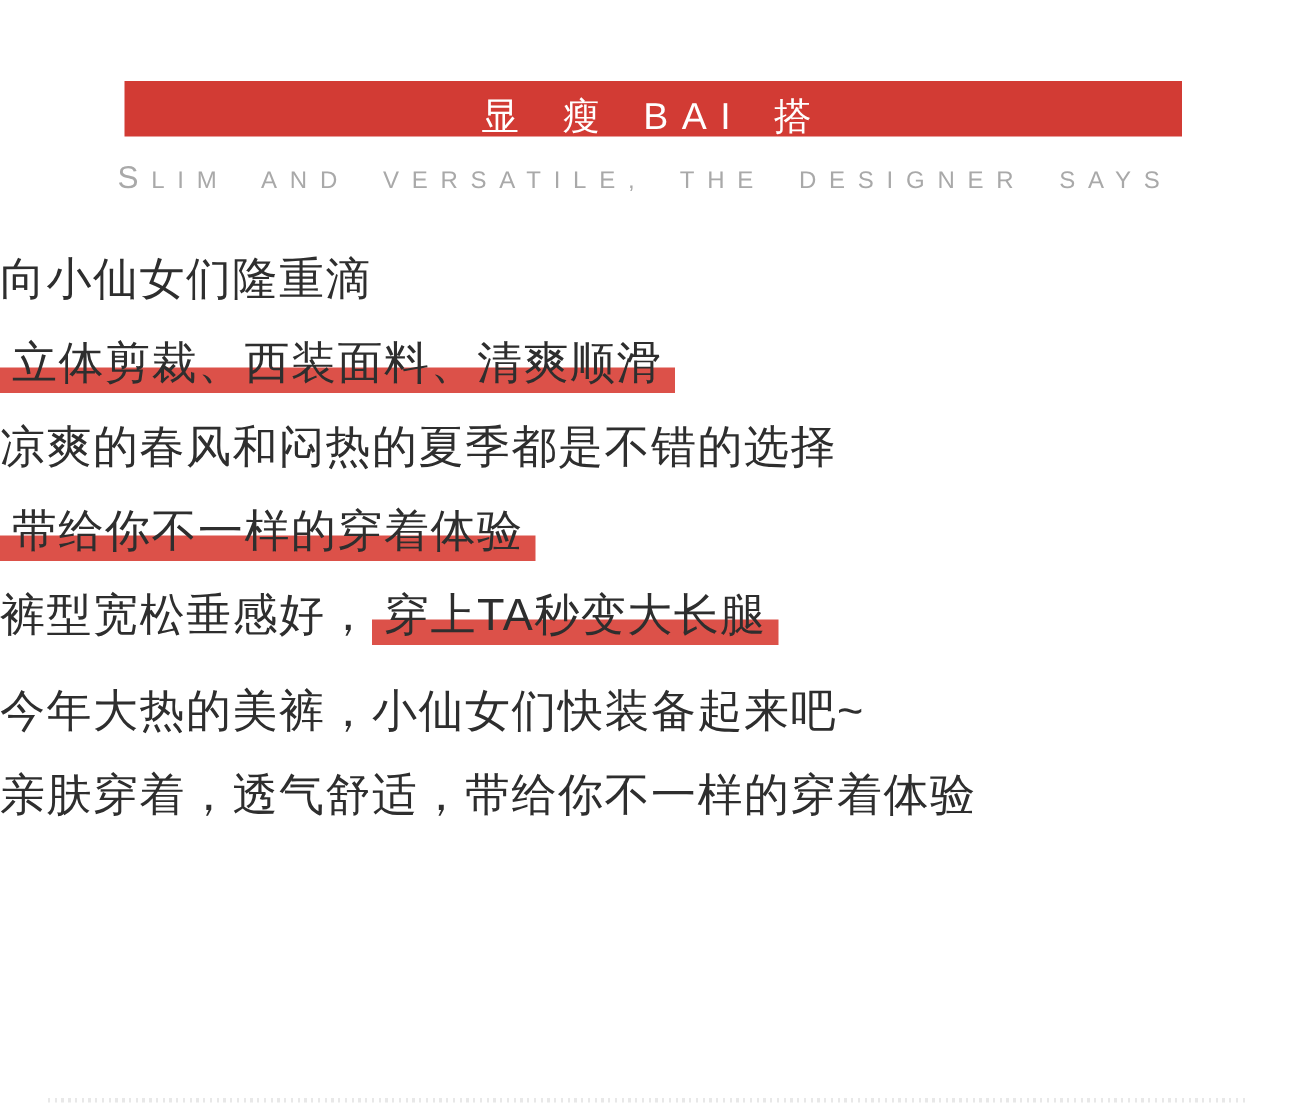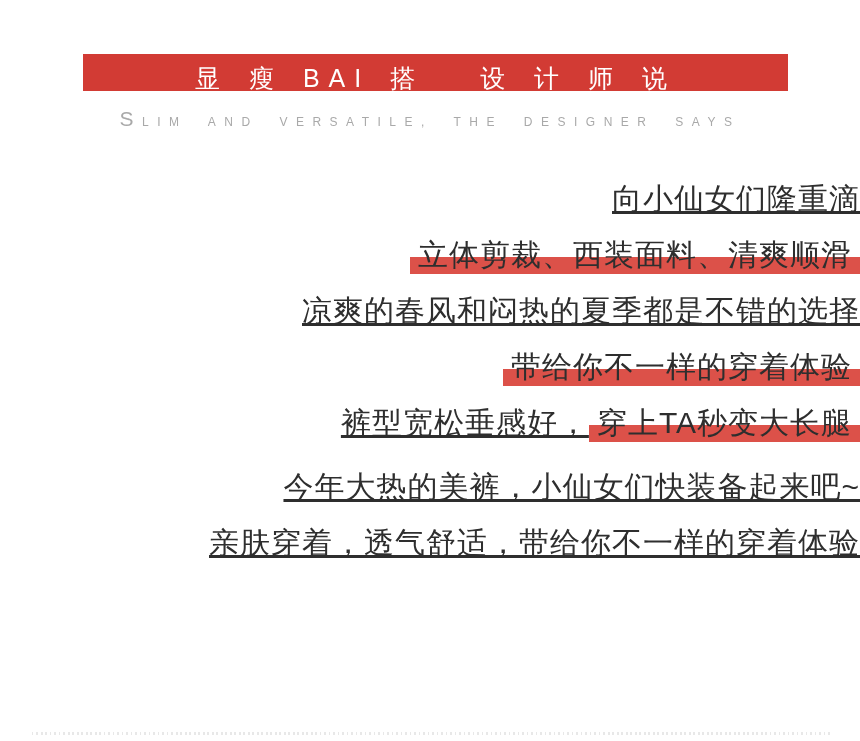--- a/index.html
+++ b/index.html
@@ -12,27 +12,27 @@
     position:absolute; left:83px; top:54px; width:705px; height:37px;
     background:#d23b34;
     display:flex; align-items:flex-end; justify-content:center; gap:56px;
   }
   .banner-group {
     color:#ffffff; font-size:25px; letter-spacing:9px; word-spacing:4px;
     white-space:nowrap; line-height:1;
   }
   .subtitle {
     position:absolute; left:0; right:0; top:107px;
-    text-align:center; color:#a9a9a9; font-size:12px;
+    text-align:center; color:#a9a9a9; font-size:16px;
     letter-spacing:8.5px; word-spacing:9px; white-space:nowrap; line-height:24px;
   }
   .subtitle::first-letter { font-size:21px; }
   .copy {
-    position:absolute; left:0; right:0; top:171px;
-    text-align:right; color:#2e2e2e;text-decoration:underline;
+    position:absolute; left:0; right:0; top:159px;
+    text-align:left; color:#2e2e2e;
   }
   .line {
     height:56px; line-height:56px; font-size:30px; letter-spacing:1px;
     white-space:nowrap;
   }
   .line.extra-gap { margin-top:8px; }
   .hl {
     display:inline-block; height:56px; line-height:56px; padding:0 8px;
     background:linear-gradient(#dc5149,#dc5149) 0 30px / 100% 17px no-repeat;
   }
@@ -41,21 +41,20 @@
     background:repeating-linear-gradient(90deg,#e8e8e8 0 1.5px,transparent 1.5px 4.5px);
   }
 </style>
 </head>
 <body>
 
 <div class="page">
 
   <div class="banner">
     <span class="banner-group">显 瘦 BAI 搭</span>
-    <span class="banner-group">设 计 师 说</span>
   </div>
 
   <div class="subtitle">SLIM AND VERSATILE, THE DESIGNER SAYS</div>
 
   <div class="copy">
     <div class="line">向小仙女们隆重滴</div>
     <div class="line">
       <span class="hl">立体剪裁、西装面料、清爽顺滑</span>
     </div>
     <div class="line">凉爽的春风和闷热的夏季都是不错的选择</div>

